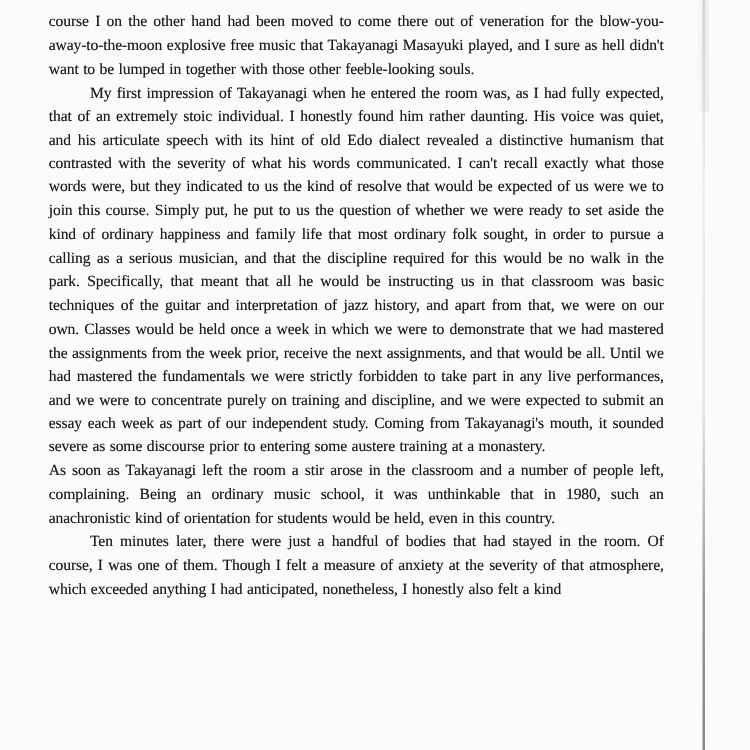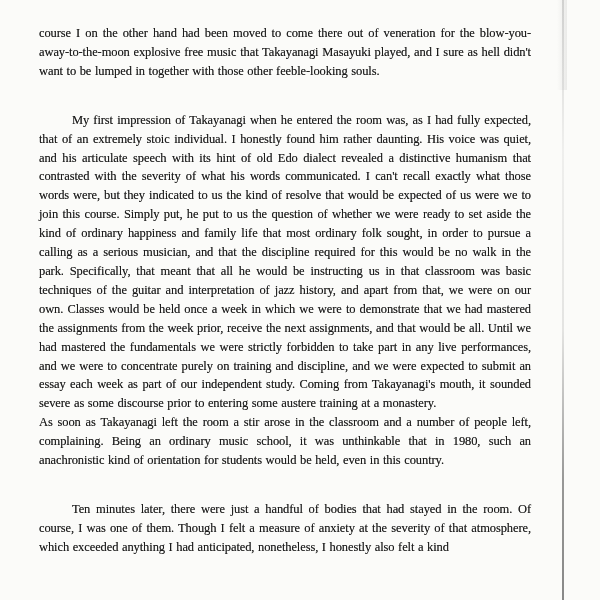--- a/index.html
+++ b/index.html
@@ -8,36 +8,35 @@
     width: 600px;
     height: 600px;
     overflow: hidden;
     background: #fbfbf9;
   }
   .page {
     position: relative;
     box-sizing: border-box;
     width: 567px;
     height: 600px;
-    padding: 24px 36px 0 39px;
+    padding: 8px 36px 0 39px;
     font-family: "Liberation Serif", "DejaVu Serif", serif;
     font-size: 12.5px;
     line-height: 18.9px;
     color: #1b1b1b;
     text-align: justify;
     letter-spacing: -0.1px;
     word-spacing: 0.6px;
   }
   .para {
     margin: 0;
     text-shadow: 0 0 0.5px rgba(25, 25, 25, 0.55);
   }
   .para.indent {
     text-indent: 33px;
-    margin-top: 30px;
   }
   
   .edge-line {
     position: absolute;
     top: 0;
     right: 3px;
     width: 2px;
     height: 600px;
     background: linear-gradient(
       to bottom,

